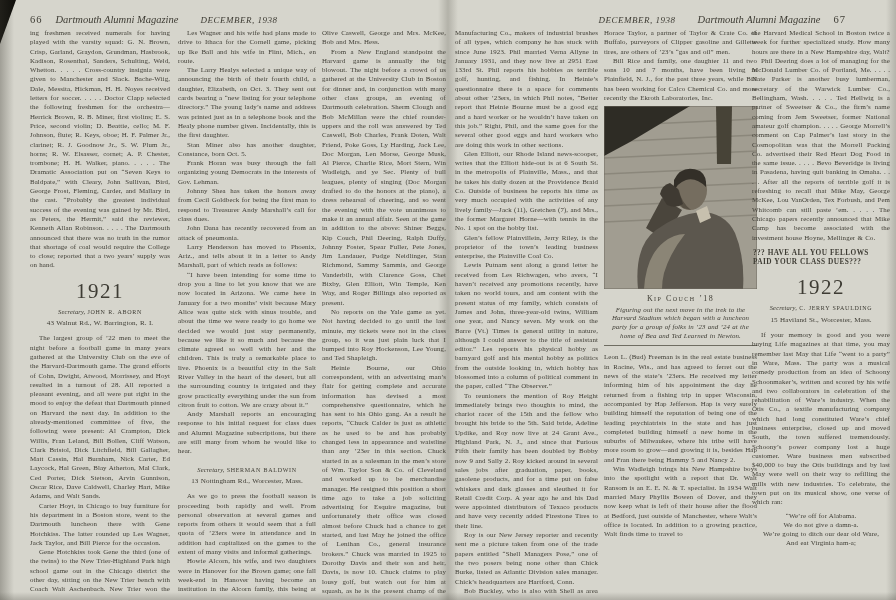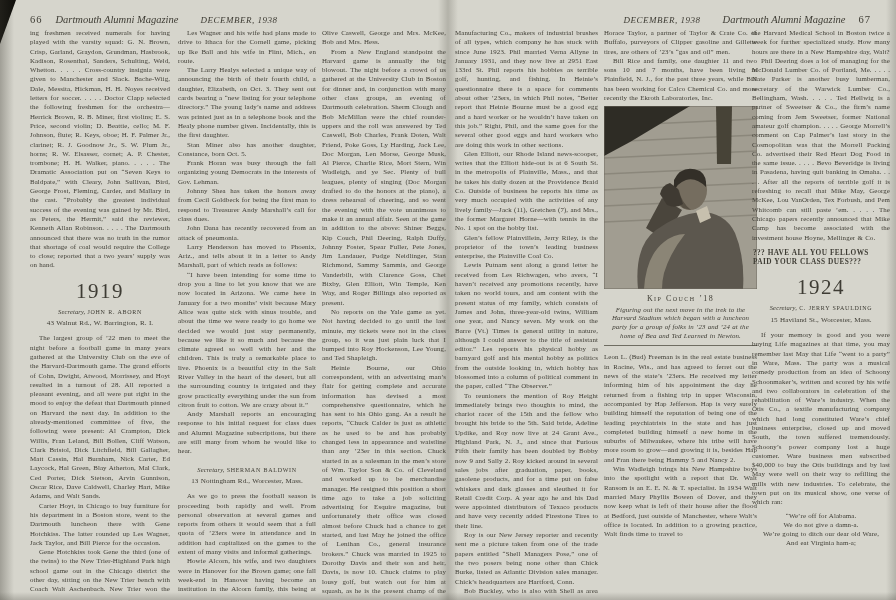--- a/index.html
+++ b/index.html
@@ -15,21 +15,21 @@
         background:linear-gradient(90deg,rgba(60,58,50,.35),rgba(60,58,50,0));}
   .edge-right{position:absolute;right:0;top:0;width:10px;height:100%;
         background:linear-gradient(270deg,rgba(60,58,50,.22),rgba(60,58,50,0));}
   .edge-bottom{position:absolute;left:0;bottom:0;width:100%;height:8px;
         background:linear-gradient(0deg,rgba(60,58,50,.25),rgba(60,58,50,0));}
   .gutter-shadow{position:absolute;left:438px;top:0;width:20px;height:100%;
         background:linear-gradient(90deg,rgba(90,88,78,0),rgba(90,88,78,.28) 50%,rgba(90,88,78,0));}
   
   .hdr{position:absolute;top:9px;white-space:nowrap;}
   .hdr-left{left:30px;}
-  .hdr-right{left:457px;width:414px;text-align:right;}
+  .hdr-right{left:432px;width:414px;text-align:right;}
   .pgnum{font-size:10.5px;letter-spacing:1px;}
   .mag-title{font-style:italic;font-size:10.5px;margin:0 9px;}
   .issue{font-style:italic;font-size:9px;letter-spacing:.5px;margin-right:9px;}
   .hdr-left .issue{margin:0 0 0 9px;}
   
   .col{position:absolute;top:28px;height:567px;overflow:hidden;text-align:justify;
        font-size:6.9px;line-height:9.3px;letter-spacing:.1px;word-spacing:.4px;
        hyphens:auto;-webkit-hyphens:auto;}
   .para{margin:0;text-indent:9px;}
   .para.flush{text-indent:0;}
@@ -63,21 +63,21 @@
 
   <div class="hdr hdr-right">
     <span class="issue">DECEMBER, 1938</span>
     <span class="mag-title">Dartmouth Alumni Magazine</span>
     <span class="pgnum">67</span>
   </div>
 
   <div class="col" style="left:30px;width:140px;">
       <p class="para flush">ing freshmen received numerals for having played with the varsity squad: G. N. Brown, Crisp, Garland, Graydon, Grundman, Hasbrook, Kadison, Rosenthal, Sanders, Schulting, Weld, Whetton. . . . . Cross-country insignia were given to Manchester and Slack. Bache-Wiig, Dale, Messita, Hickman, H. H. Noyes received letters for soccer. . . . . Doctor Clapp selected the following freshmen for the orchestra—Herrick Brown, R. B. Miner, first violins; E. S. Price, second violin; D. Beattie, cello; M. F. Johnson, flute; R. Keys, oboe; H. F. Palmer Jr., clarinet; R. J. Goodnow Jr., S. W. Plum Jr., horns; R. W. Elsasser, cornet; A. P. Chester, trombone; H. H. Walker, piano. . . . . The Dramatic Association put on “Seven Keys to Baldpate,” with Cleary, John Sullivan, Bird, George Frost, Fleming, Carder, and Mallary in the cast. “Probably the greatest individual success of the evening was gained by Mr. Bird, as Peters, the Hermit,” said the reviewer, Kenneth Allan Robinson. . . . . The Dartmouth announced that there was no truth in the rumor that shortage of coal would require the College to close; reported that a two years’ supply was on hand.</p>
       <div class="class-section">
-        <div class="year-heading">1919</div>
+        <div class="year-heading">1921</div>
         <p class="secretary-line"><span class="lbl">Secretary, </span><span class="name">JOHN R. ABORN</span></p>
         <p class="secretary-address">43 Walnut Rd., W. Barrington, R. I.</p>
       </div>
       <p class="para">The largest group of ’22 men to meet the night before a football game in many years gathered at the University Club on the eve of the Harvard-Dartmouth game. The grand efforts of Cohn, Dwight, Atwood, Morrissey, and Hoyt resulted in a turnout of 28. All reported a pleasant evening, and all were put right in the mood to enjoy the defeat that Dartmouth pinned on Harvard the next day. In addition to the already-mentioned committee of five, the following were present: Al Crampton, Dick Willis, Fran Leland, Bill Bollen, Cliff Watson, Clark Bristol, Dick Litchfield, Bill Gallagher, Matt Cassin, Hal Burnham, Nick Carter, Ed Laycock, Hal Green, Blay Atherton, Mal Clark, Ced Porter, Dick Stetson, Arvin Gunnison, Oscar Rice, Dave Caldwell, Charley Hart, Mike Adams, and Walt Sands.</p>
       <p class="para">Carter Hoyt, in Chicago to buy furniture for his department in a Boston store, went to the Dartmouth luncheon there with Gene Hotchkiss. The latter rounded up Les Wagner, Jack Taylor, and Bill Pierce for the occasion.</p>
       <p class="para">Gene Hotchkiss took Gene the third (one of the twins) to the New Trier-Highland Park high school game out in the Chicago district the other day, sitting on the New Trier bench with Coach Walt Aschenbach. New Trier won the game 19 to 7, and Gene reports that Walt has a fine-looking squad. Some of them are expected to go to Hanover.</p>
     </div>
   <div class="col" style="left:178px;width:138px;">
       <p class="para">Les Wagner and his wife had plans made to drive to Ithaca for the Cornell game, picking up Ike Ball and his wife in Flint, Mich., en route.</p>
       <p class="para">The Larry Healys selected a unique way of announcing the birth of their fourth child, a daughter, Elizabeth, on Oct. 3. They sent out cards bearing a “new listing for your telephone directory.” The young lady’s name and address was printed just as in a telephone book and the Healy phone number given. Incidentally, this is the first daughter.</p>
@@ -145,21 +145,21 @@
       </div>
       <div class="col-rule"></div>
       <p class="para flush">Leon L. (Bud) Freeman is in the real estate business in Racine, Wis., and has agreed to ferret out the news of the state’s ’23ers. He received my letter informing him of his appointment the day he returned from a fishing trip in upper Wisconsin, accompanied by Hap Jefferson. Hap is very surely building himself the reputation of being one of the leading psychiatrists in the state and has just completed building himself a new home in the suburbs of Milwaukee, where his tribe will have more room to grow—and growing it is, besides Hap and Fran there being Hammy 5 and Nancy 2.</p>
       <p class="para">Win Wadleigh brings his New Hampshire boys into the spotlight with a report that Dr. Walt Ransom is an E. E. N. &amp; T. specialist. In 1934 Walt married Mary Phyllis Bowen of Dover, and they now keep what is left of their house after the flood at Bedford, just outside of Manchester, where Walt’s office is located. In addition to a growing practice, Walt finds time to travel to</p>
     </div>
   <div class="col" style="left:752px;width:138px;">
       <p class="para flush">the Harvard Medical School in Boston twice a week for further specialized study. How many hours are there in a New Hampshire day, Walt?</p>
       <p class="para">Phil Deering does a lot of managing for the McDonald Lumber Co. of Portland, Me. . . . . Nate Parker is another busy lumberman, secretary of the Warwick Lumber Co., Bellingham, Wash. . . . . Ted Hellwig is a partner of Sweetser &amp; Co., the firm’s name coming from Jem Sweetser, former National amateur golf champion. . . . . George Morrell’s comment on Cap Palmer’s last story in the Cosmopolitan was that the Morrell Packing Co. advertised their Red Heart Dog Food in the same issue. . . . . Bevo Beveridge is living in Pasadena, having quit banking in Omaha. . . . . After all the reports of terrible golf it is refreshing to recall that Mike May, George McKee, Lou VanOrden, Tex Forbush, and Pem Whitcomb can still paste ’em. . . . . The Chicago papers recently announced that Mike Camp has become associated with the investment house Hoyne, Mellinger &amp; Co.</p>
       <p class="dues-line">??? HAVE ALL YOU FELLOWS PAID YOUR CLASS DUES???</p>
       <div class="class-section">
-        <div class="year-heading">1924</div>
+        <div class="year-heading">1922</div>
         <p class="secretary-line"><span class="lbl">Secretary, </span><span class="name">C. JERRY SPAULDING</span></p>
         <p class="secretary-address">15 Haviland St., Worcester, Mass.</p>
       </div>
       <p class="para">If your memory is good and you were buying Life magazines at that time, you may remember last May that Life “went to a party” in Ware, Mass. The party was a musical comedy production from an idea of Schoony Schoonmaker’s, written and scored by his wife and two collaborators in celebration of the rehabilitation of Ware’s industry. When the Otis Co., a textile manufacturing company which had long constituted Ware’s chief business enterprise, closed up and moved South, the town suffered tremendously. Schoony’s power company lost a huge customer. Ware business men subscribed $40,000 to buy the Otis buildings and by last May were well on their way to refilling the mills with new industries. To celebrate, the town put on its musical show, one verse of which ran:</p>
       <div class="verse">
         <span class="verse-line">“We’re off for Alabama.</span>
         <span class="verse-line">We do not give a damn-a.</span>
         <span class="verse-line">We’re going to ditch our dear old Ware,</span>
         <span class="verse-line">And eat Virginia ham-a;</span>
       </div>

